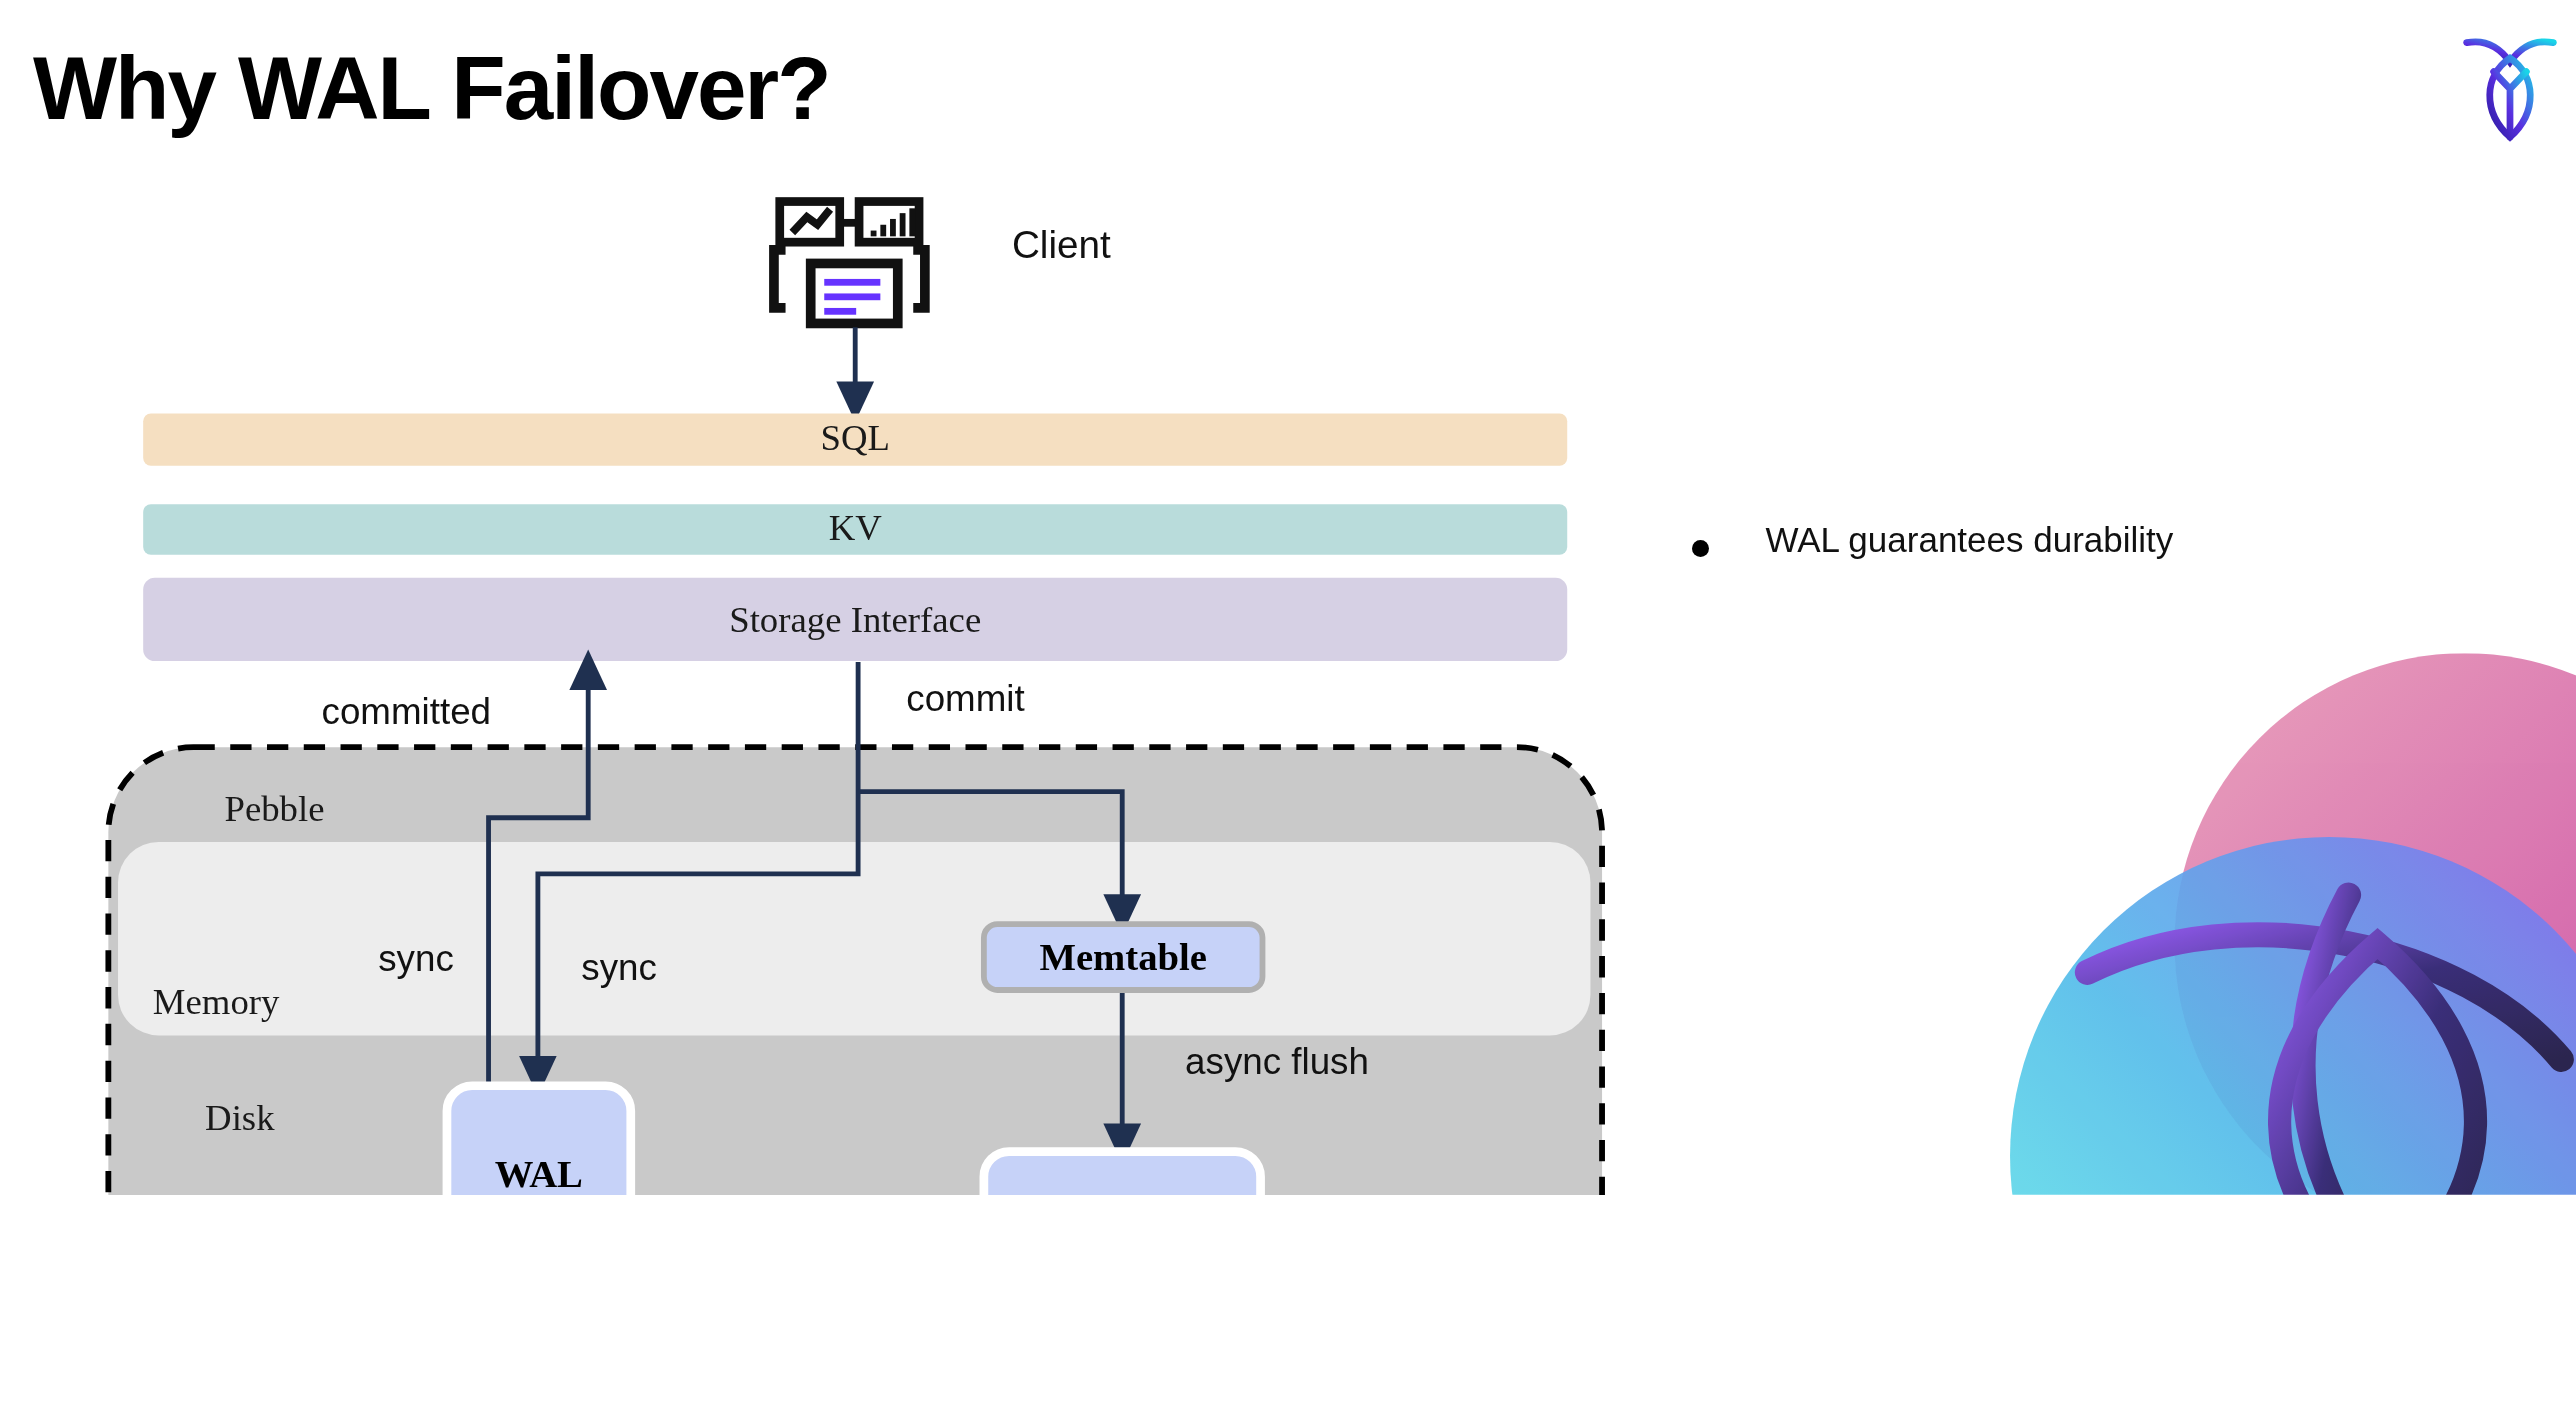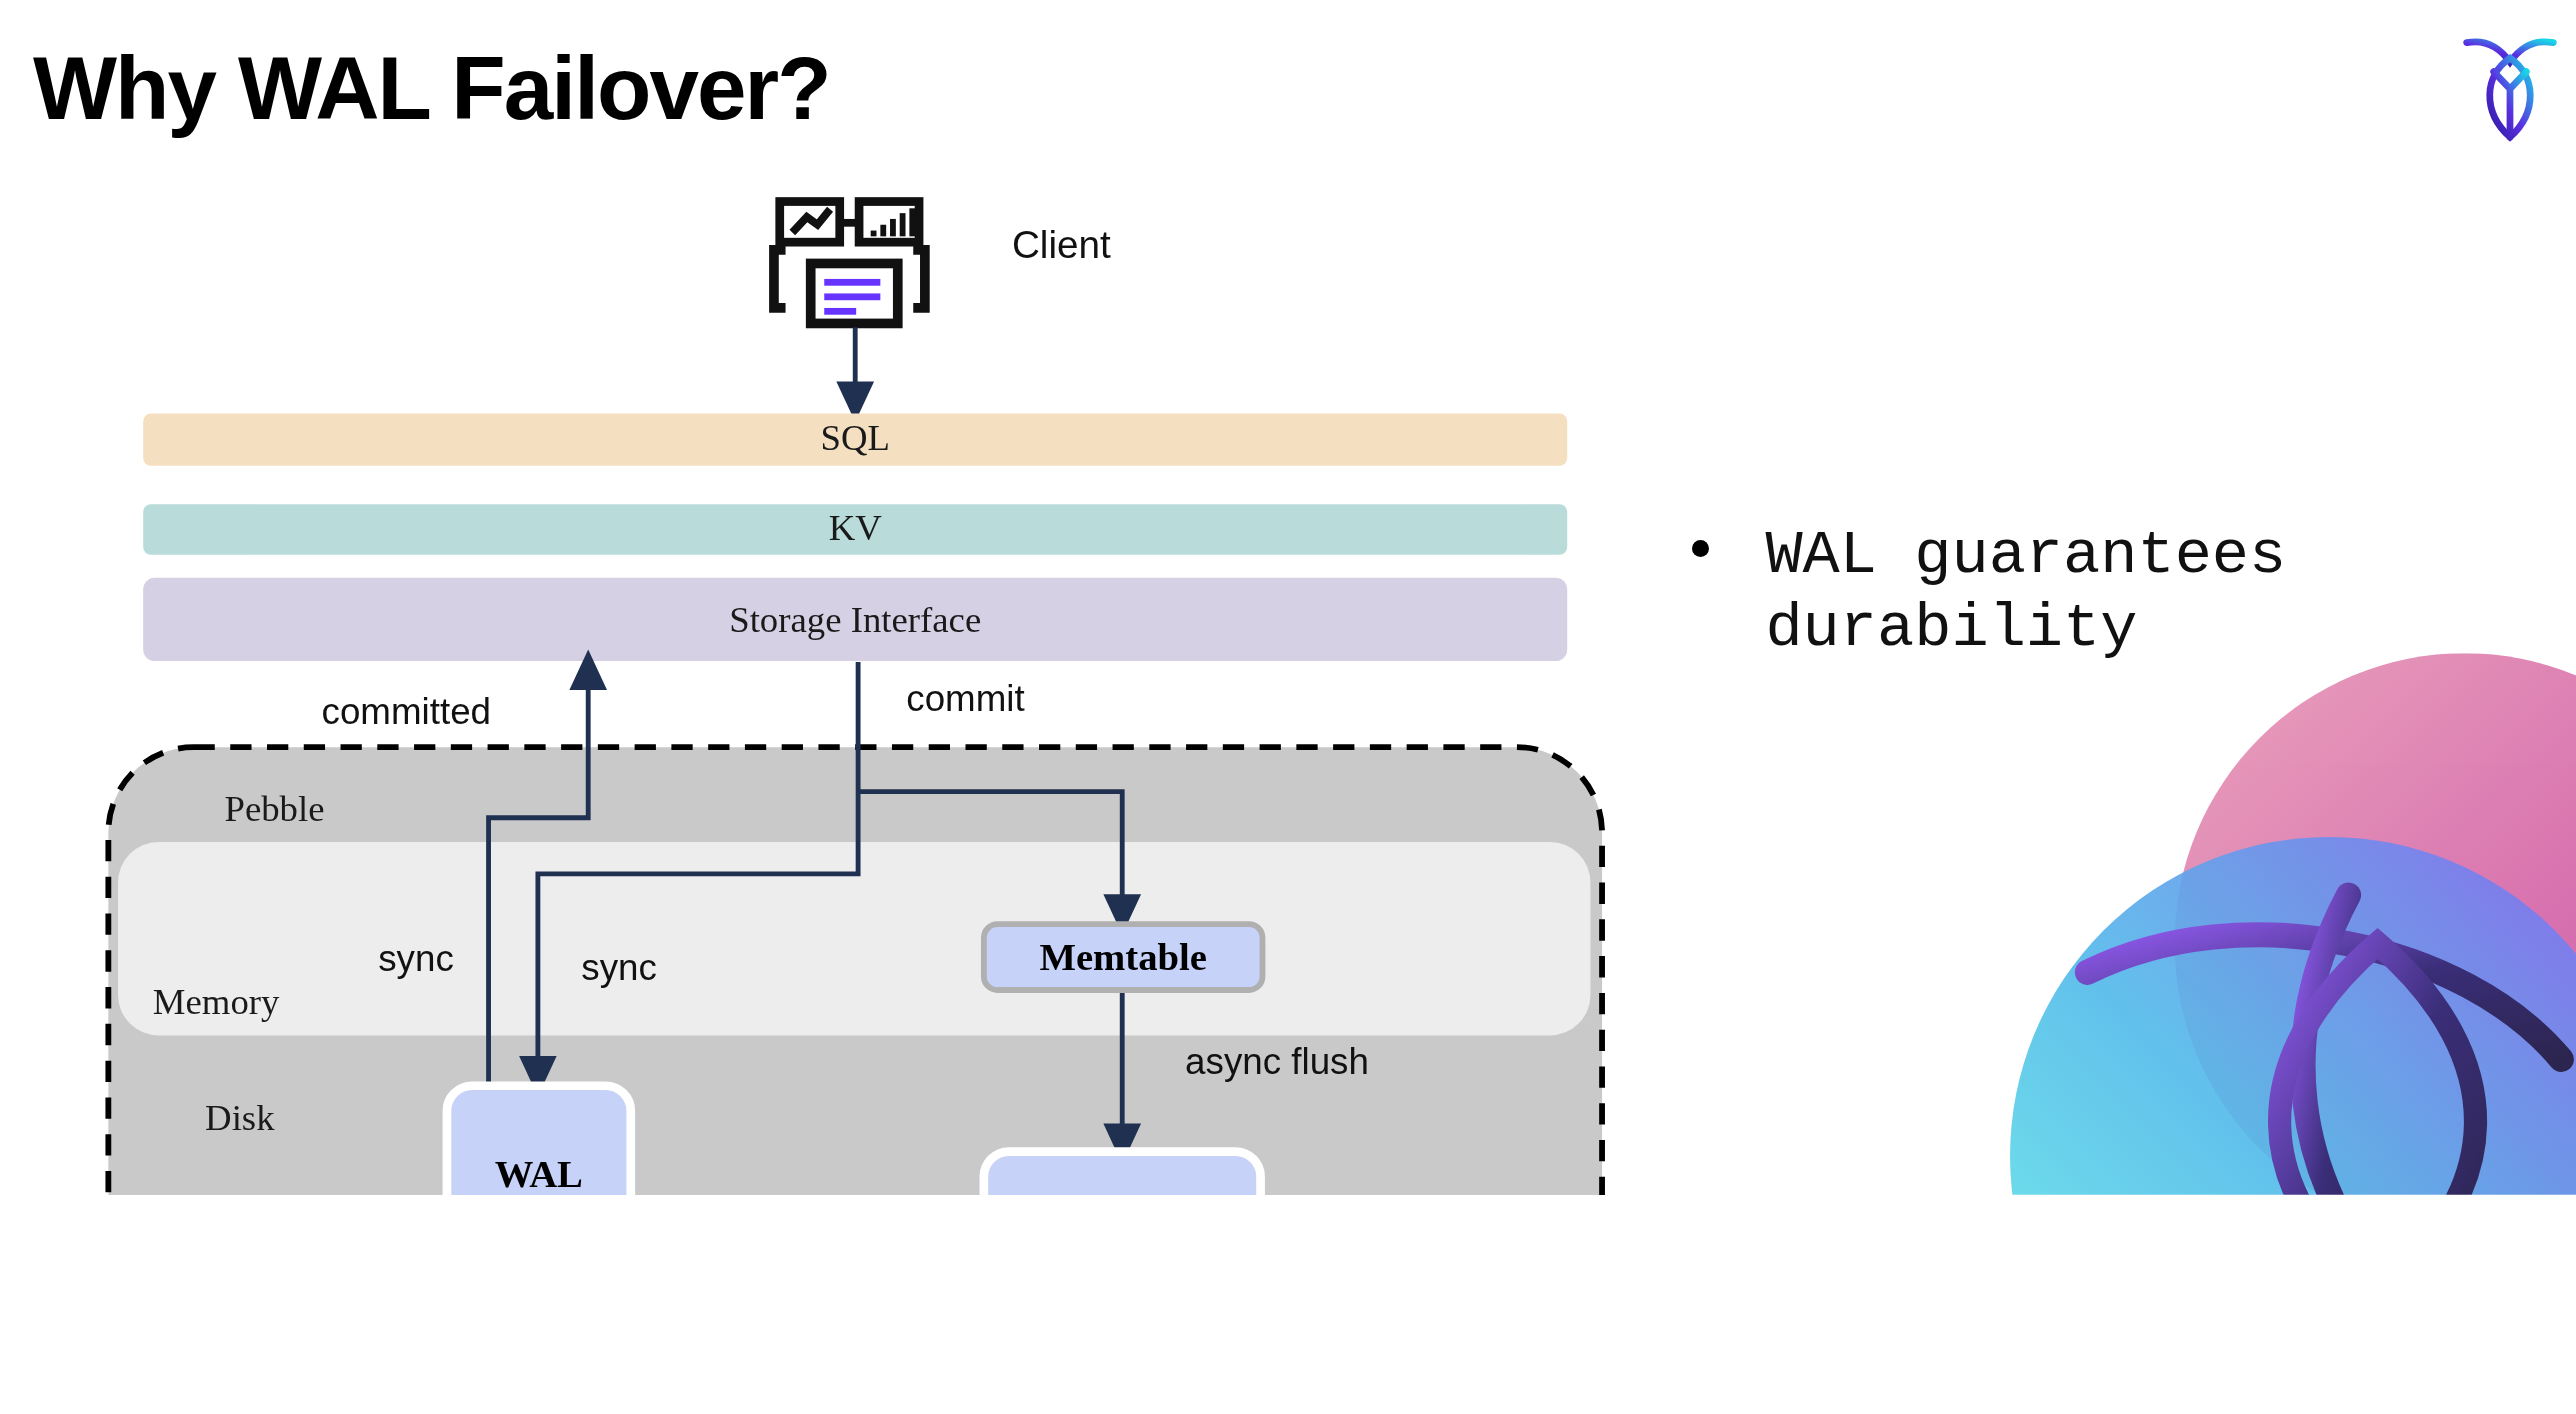--- a/index.html
+++ b/index.html
@@ -63,22 +63,22 @@
   .bullet-dot {
     flex: 0 0 auto;
     width: 17.4px;
     height: 17.4px;
     border-radius: 50%;
     background: #000000;
     margin-top: 21px;
     margin-right: 56px;
   }
   .bullet-text {
-    font-family: Liberation Mono, monospace;
-    font-size: 62px;
+    font-family: Liberation Sans, sans-serif;
+    font-size: 35px;
     line-height: 1.18;
     color: #111111;
   }
 </style>
 </head>
 <body>
 
 <div id="slide">
 
   <div id="slide-title">Why WAL Failover?</div>

